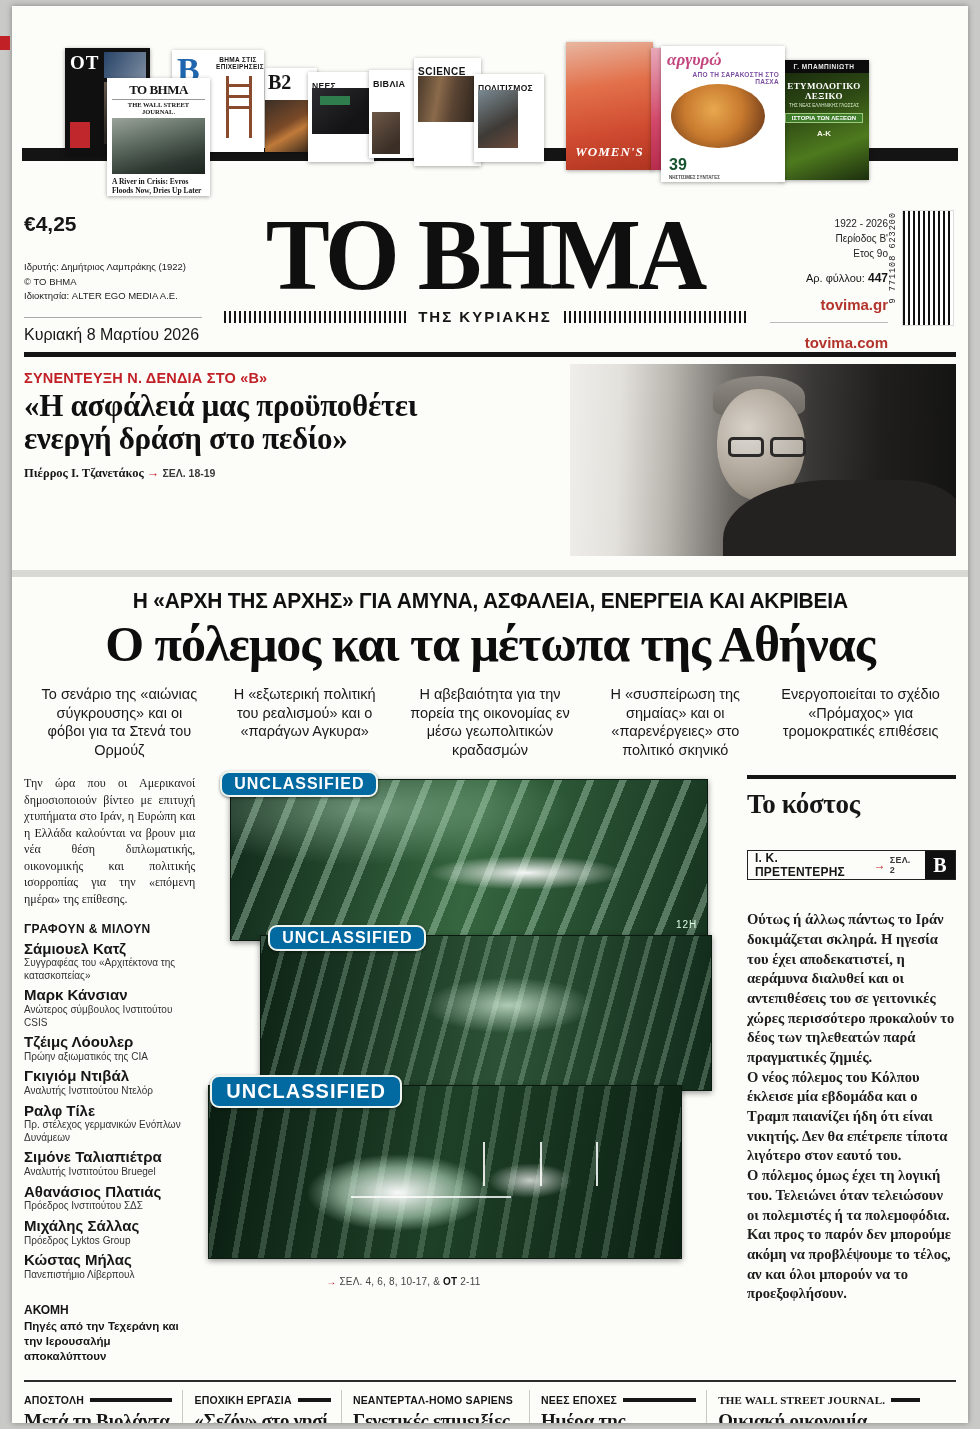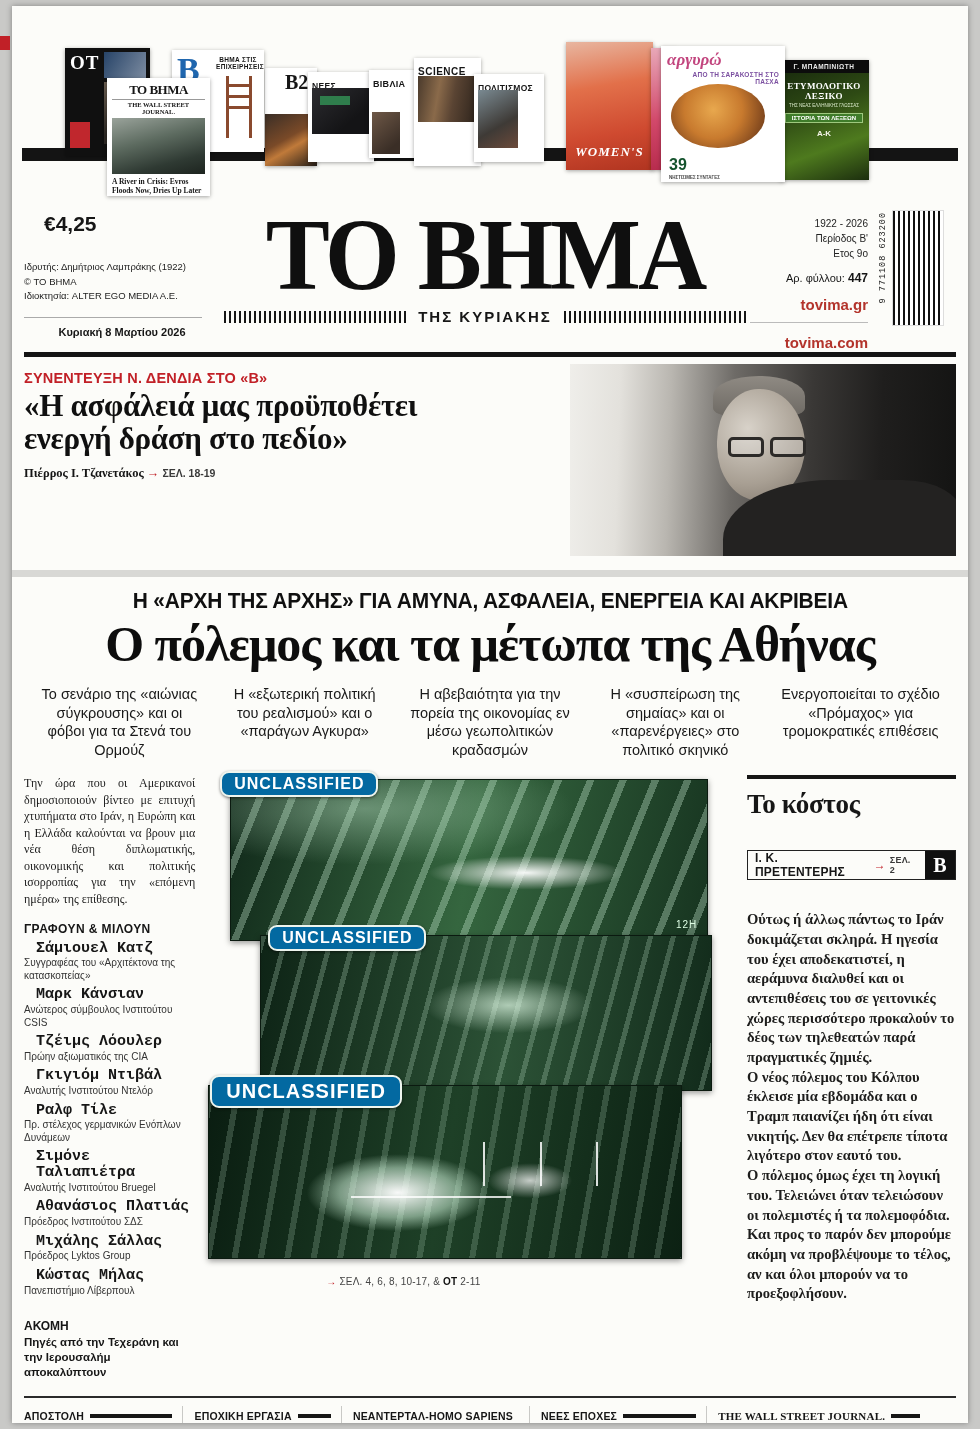--- a/index.html
+++ b/index.html
@@ -31,21 +31,21 @@
   .c-wsj   { left:85px;  top:48px; width:103px; height:118px; z-index:3; padding:4px 5px; }
   .c-wsj .m { font-family:"Liberation Serif",serif; font-weight:bold; font-size:13px; text-align:center; letter-spacing:-0.5px; }
   .c-wsj .j { font-family:"Liberation Serif",serif; font-weight:bold; font-size:6.5px; text-align:center; border-top:1px solid #999; margin-top:1px; padding-top:1px; }
   .c-wsj .ph { height:56px; margin-top:3px; background:linear-gradient(165deg,#9aa39b 0%,#5d6b60 40%,#2f3a33 75%,#1d241f 100%); }
   .c-wsj .h { font-family:"Liberation Serif",serif; font-weight:bold; font-size:7.5px; line-height:1.25; margin-top:3px; }
   .c-b     { left:150px; top:20px; width:92px;  height:102px; z-index:2; padding:3px 5px; }
   .c-b .bl { color:#1f66ae; font-weight:bold; font-size:34px; font-family:"Liberation Serif",serif; line-height:1; }
   .c-b .bt { position:absolute; right:4px; top:6px; width:44px; font-size:6.5px; font-weight:bold; text-align:center; letter-spacing:.3px; }
   .c-b .ladder { position:absolute; right:12px; top:26px; width:26px; height:62px; border-left:3px solid #8a4a2e; border-right:3px solid #8a4a2e; }
   .c-b .ladder i { display:block; height:3px; background:#8a4a2e; margin:8px 0; }
-  .c-b2    { left:243px; top:38px; width:52px;  height:98px; padding:3px 20px; }
+  .c-b2    { left:243px; top:38px; width:52px;  height:84px; padding:3px 3px; }
   .c-b2 .t { font-weight:bold; font-size:20px; font-family:"Liberation Serif",serif; }
   .c-b2 .ph { position:absolute; left:0; right:0; bottom:0; height:52px; background:linear-gradient(150deg,#3a2e26 0%,#7a4a28 45%,#c07a3a 60%,#241d18 100%); }
   .c-nees  { left:286px; top:42px; width:66px;  height:90px; padding:3px 4px; }
   .c-nees .t { font-weight:bold; font-size:8.5px; letter-spacing:.3px; }
   .c-nees .ph { position:absolute; left:4px; right:4px; top:16px; height:46px; background:linear-gradient(140deg,#2c2c30,#141416 70%); }
   .c-nees .ph i { position:absolute; left:8px; top:8px; width:30px; height:9px; background:#2f7d4c; }
   .c-biblia{ left:347px; top:40px; width:50px;  height:88px; padding:3px 4px; }
   .c-biblia .t { font-weight:bold; font-size:9px; letter-spacing:.3px; }
   .c-biblia .ph { position:absolute; left:3px; bottom:4px; width:28px; height:42px; background:linear-gradient(140deg,#6e5847,#3a2e26 80%); }
   .c-sci   { left:392px; top:28px; width:67px;  height:108px; padding:3px 4px; }
@@ -66,30 +66,30 @@
   .c-dict  { left:757px; top:30px; width:90px; height:120px; background:linear-gradient(160deg,#15250c 0%,#2e4a14 40%,#4e7a1e 70%,#1c2e0e 100%); color:#fff; padding:0; }
   .c-dict .a { background:#0c0c0c; color:#e8e8e8; font-size:6.5px; font-weight:bold; text-align:center; padding:3px 0; letter-spacing:.5px; }
   .c-dict .t { font-family:"Liberation Serif",serif; font-weight:bold; font-size:9px; text-align:center; margin-top:8px; letter-spacing:.4px; }
   .c-dict .l2 { font-size:4.5px; text-align:center; margin-top:2px; color:#d8e8c8; }
   .c-dict .band { background:#3f7c2a; color:#fff; font-size:6px; font-weight:bold; text-align:center; margin:5px 6px 0; padding:1px 0; border:1px solid #9ec87e; }
   .c-dict .r { text-align:center; font-size:8px; font-weight:bold; margin-top:6px; color:#f4f4e8; }
 
   
   .masthead { display:flex; margin:14px 12px 0; height:140px; }
   .mh-left { width:196px; padding-top:6px; }
-  .price { font-size:21px; font-weight:bold;margin-left:20px; }
+  .price { font-size:21px; font-weight:bold; }
   .founder { margin-top:24px; font-size:9.5px; line-height:1.55; color:#1c1c1c; }
   .mh-div { border-top:1px solid #aaa; margin:13px 18px 8px 0; }
-  .mh-date { font-size:11px; font-weight:bold;text-align:center; }
+  .mh-date { font-size:16px; font-weight:normal; }
   .mh-center { flex:1; text-align:center; padding-top:2px; }
   .mh-title { font-family:"Liberation Serif",serif; font-weight:bold; font-size:96px; line-height:.98; letter-spacing:-3px; color:#0f0f0f; transform:scaleY(1.05); }
   .mh-subrow { display:flex; align-items:center; gap:12px; margin-top:6px; padding:0 4px; }
   .hatch { flex:1; height:12px; background:repeating-linear-gradient(90deg,#161616 0 2px,transparent 2px 5px); }
   .mh-sub { font-size:15px; font-weight:bold; letter-spacing:2px; white-space:nowrap; }
-  .mh-right { width:206px; display:flex; gap:10px; }
+  .mh-right { width:206px; display:flex; justify-content:flex-end; }
   .mh-meta { text-align:right; padding-top:10px; width:118px; }
   .mh-meta .small { font-size:10px; line-height:1.5; color:#222; }
   .issue { margin-top:10px; font-size:11px; }
   .issue b { font-size:12px; }
   .site { margin-top:11px; color:#b3342c; font-weight:bold; font-size:15px; }
   .site-div { border-top:1px solid #bbb; margin-top:9px; }
   .barcode-wrap { position:relative; width:68px; height:124px; padding-left:14px; padding-top:4px; }
   .barcode { width:52px; height:116px; background:repeating-linear-gradient(90deg,#111 0 2px,#fff 2px 5px); border:1px solid #ddd; }
   .barcode-no { position:absolute; left:0; top:6px; writing-mode:vertical-rl; transform:rotate(180deg); font-family:"Liberation Mono",monospace; font-size:8.5px; letter-spacing:1px; color:#222; }
 
@@ -122,21 +122,21 @@
   .lead-headline { font-family:"Liberation Serif",serif; font-weight:bold; font-size:50px; letter-spacing:-1px; margin-top:1px; color:#0d0d0d; }
   .lead-cols { display:flex; justify-content:space-between; margin:12px 26px 0; }
   .lead-col { width:18%; font-size:14.5px; line-height:1.28; color:#191919; }
 
   
   .main { display:flex; margin:16px 12px 0; gap:13px; }
   .mcol-left { width:172px; }
   .intro { font-family:"Liberation Serif",serif; font-size:12px; line-height:1.38; text-align:justify; color:#1b1b1b; }
   .authors-label { margin-top:14px; font-weight:bold; font-size:12px; letter-spacing:.4px; }
   .author { margin-top:5px; }
-  .a-name { font-family:Liberation Mono, monospace; font-weight:bold; font-size:15px; line-height:1.05;margin-left:12px; }
+  .a-name { font-family:Liberation Sans, sans-serif; font-weight:bold; font-size:15px; line-height:1.05; }
   .a-role { font-size:10px; color:#333; line-height:1.25; margin-top:1px; }
   .more-label { margin-top:22px; font-weight:bold; font-size:12px; }
   .more-text { font-weight:bold; font-size:11.5px; line-height:1.3; margin-top:2px; }
   .mcol-center { position:relative; width:528px; height:512px; }
   .thermal { position:absolute; border:1px solid #0b1a10; box-shadow:0 2px 6px rgba(0,0,0,.4); }
   .img-a { left:22px; top:4px; width:478px; height:162px; background-color:#23482f;
     background-image:
       radial-gradient(ellipse 150px 26px at 62% 58%, rgba(255,255,255,.95), rgba(255,255,255,0) 65%),
       radial-gradient(ellipse 300px 80px at 28% 18%, rgba(190,230,200,.45), transparent 70%),
       repeating-linear-gradient(112deg, rgba(210,245,220,.33) 0 7px, transparent 7px 30px),

